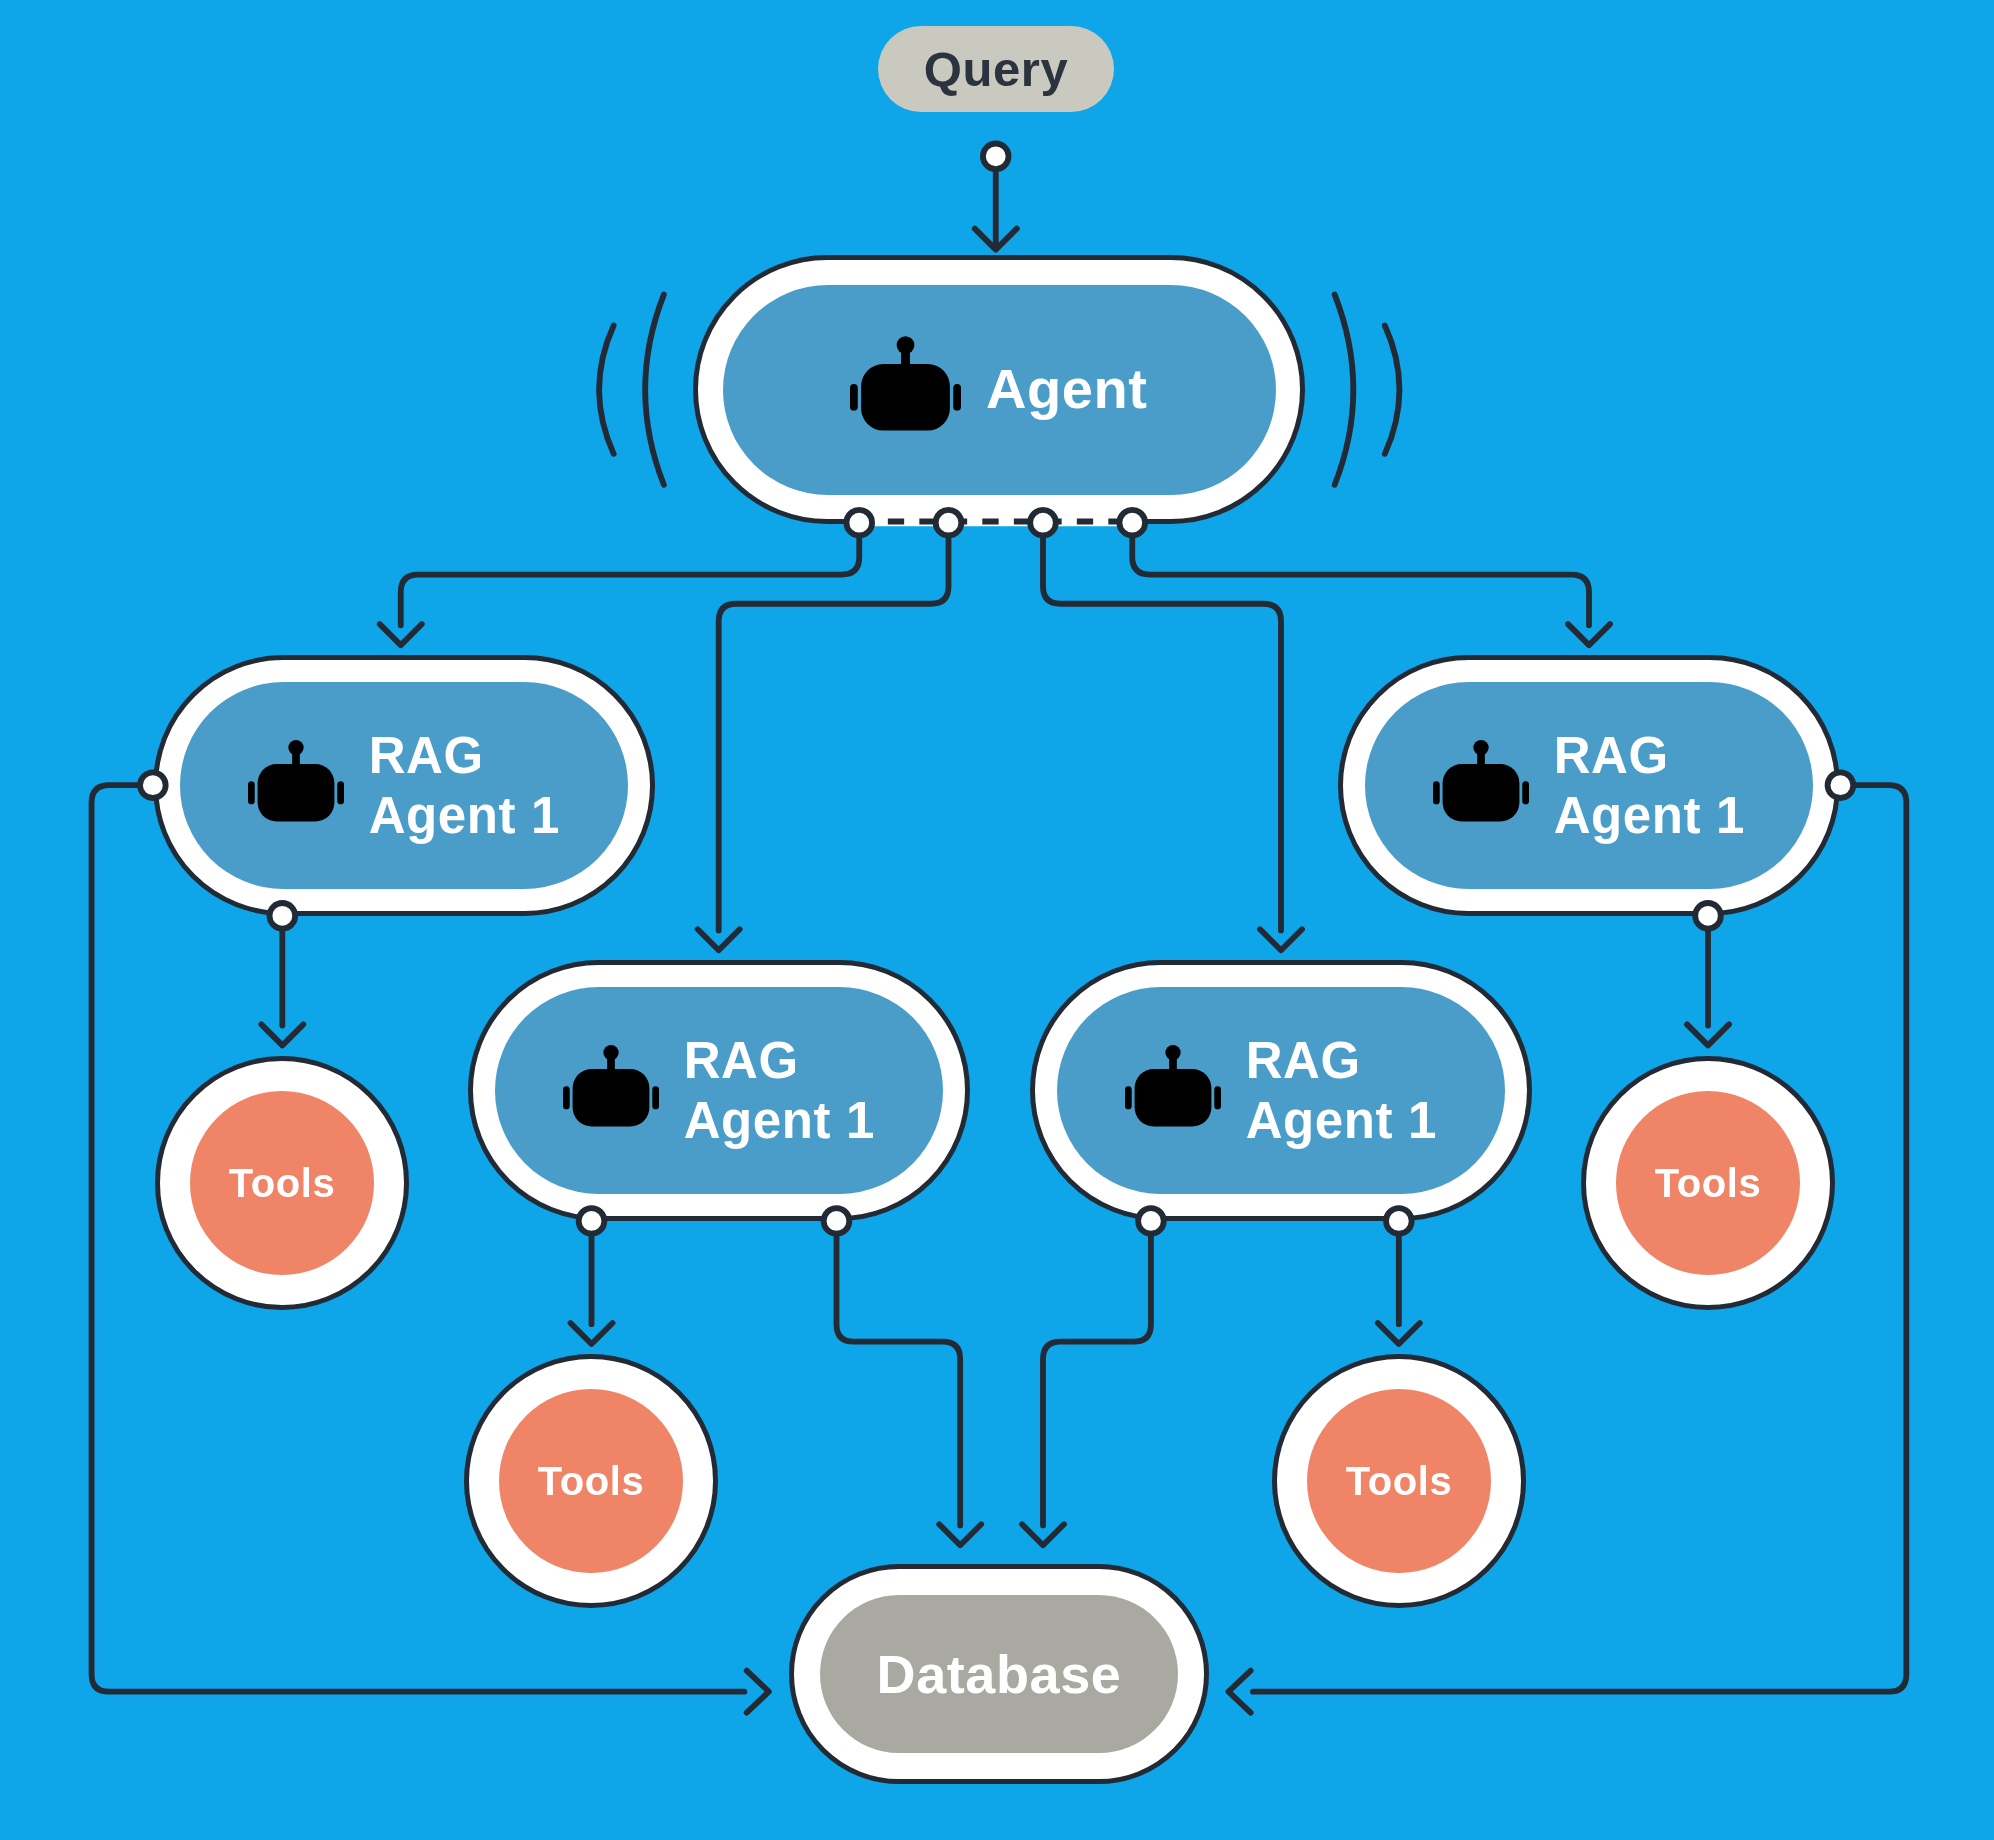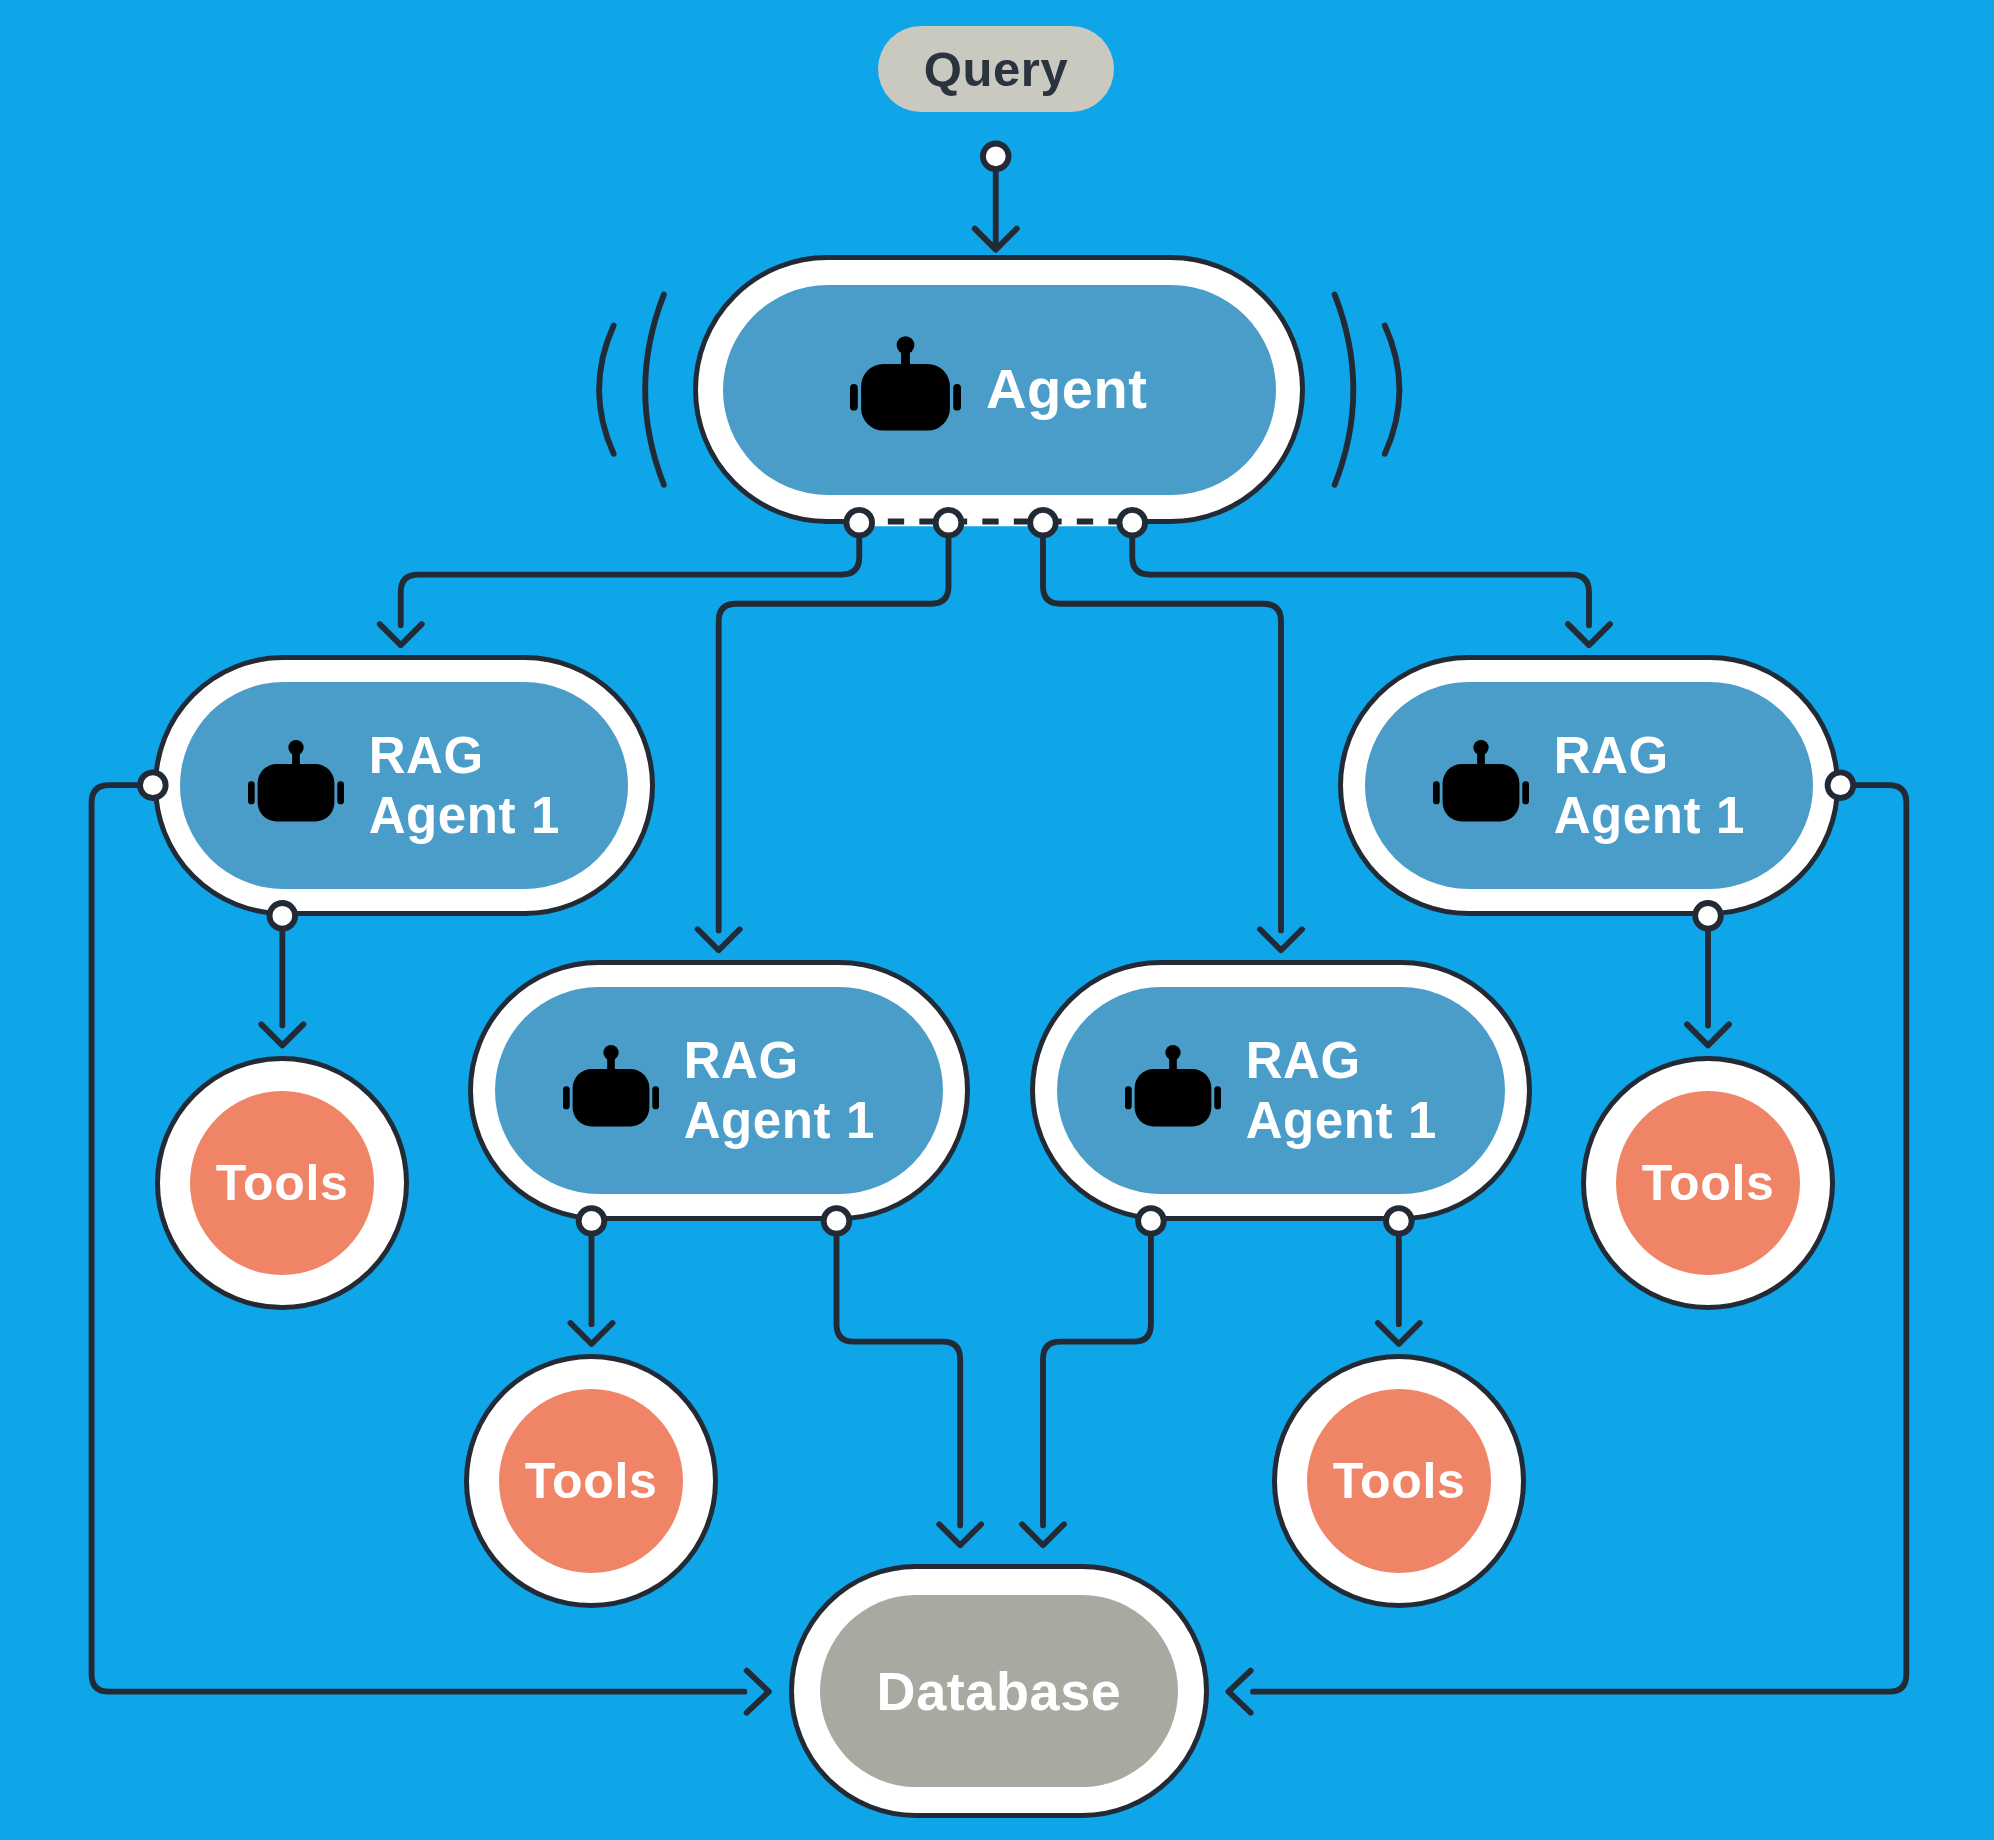--- a/index.html
+++ b/index.html
@@ -16,21 +16,21 @@
   
   .node-container{position:absolute;background:#fff;border:5.8px solid var(--outline);border-radius:583px;}
   .pill{position:absolute;background:var(--agent);border-radius:583px;display:flex;align-items:center;justify-content:center;gap:24.5px;color:#fff;font-weight:700;}
   .lines{display:flex;flex-direction:column;line-height:1.16;text-align:left;letter-spacing:0.6px;}
 
   .query-pill{position:absolute;background:var(--query);border-radius:583px;display:flex;align-items:center;justify-content:center;color:#2A333E;font-size:49px;font-weight:700;letter-spacing:0.6px;}
 
   .db-pill{position:absolute;inset:26px;background:var(--database);border-radius:583px;display:flex;align-items:center;justify-content:center;color:#fff;font-size:54px;font-weight:700;letter-spacing:0.6px;}
 
   .tools-outer{position:absolute;width:254px;height:254px;background:#fff;border:5.8px solid var(--outline);border-radius:50%;}
-  .tools-inner{position:absolute;left:50%;top:50%;transform:translate(-50%,-50%);width:184px;height:184px;background:var(--tools);border-radius:50%;display:flex;align-items:center;justify-content:center;color:#fff;font-size:50px;font-weight:700;letter-spacing:0.6px;text-align:right;}
+  .tools-inner{position:absolute;left:50%;top:50%;transform:translate(-50%,-50%);width:184px;height:184px;background:var(--tools);border-radius:50%;display:flex;align-items:center;justify-content:center;color:#fff;font-size:40px;font-weight:700;letter-spacing:0.6px;text-align:right;}
 
   .robot{flex:0 0 auto;}
   .robot-lg{width:111px;height:111px;}
   .robot-md{width:96px;height:96px;}
 
   
   .overlay{position:absolute;left:0;top:0;pointer-events:none;}
   .edge{stroke:var(--outline);stroke-width:10;fill:none;stroke-linecap:round;stroke-linejoin:round;}
   .dash{stroke:var(--outline);stroke-width:10;fill:none;stroke-dasharray:28 26;stroke-linecap:butt;}
   .cover{stroke:#ffffff;stroke-width:16;fill:none;stroke-linecap:butt;}
@@ -133,21 +133,21 @@
       <span>Tools</span>
     </div>
   </div>
 
   <div class="tools-outer" style="left:1272px;top:1354px;">
     <div class="tools-inner">
       <span>Tools</span>
     </div>
   </div>
 
-  <div class="node-container" style="left:789px;top:1564px;width:420px;height:254px;">
+  <div class="node-container" style="left:789px;top:1564px;width:420px;height:220px;">
     <div class="db-pill">
       <span>Database</span>
     </div>
   </div>
 
   <svg class="overlay" width="1995" height="1841" viewBox="0 0 3420 3156">
 
     <g>
       <path class="edge" d="M1138,505 Q1074,668 1138,831"></path>
       <path class="edge" d="M1052,558 Q1002,668 1052,778"></path>

